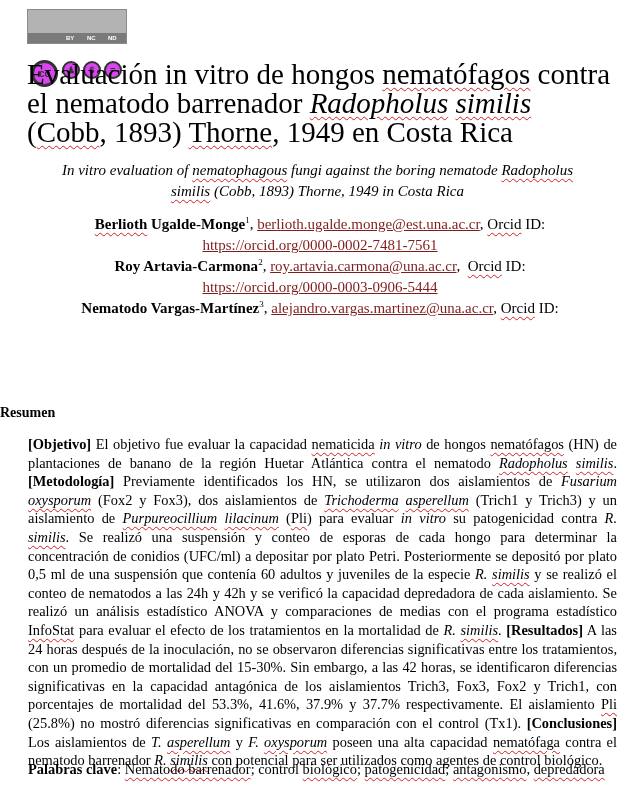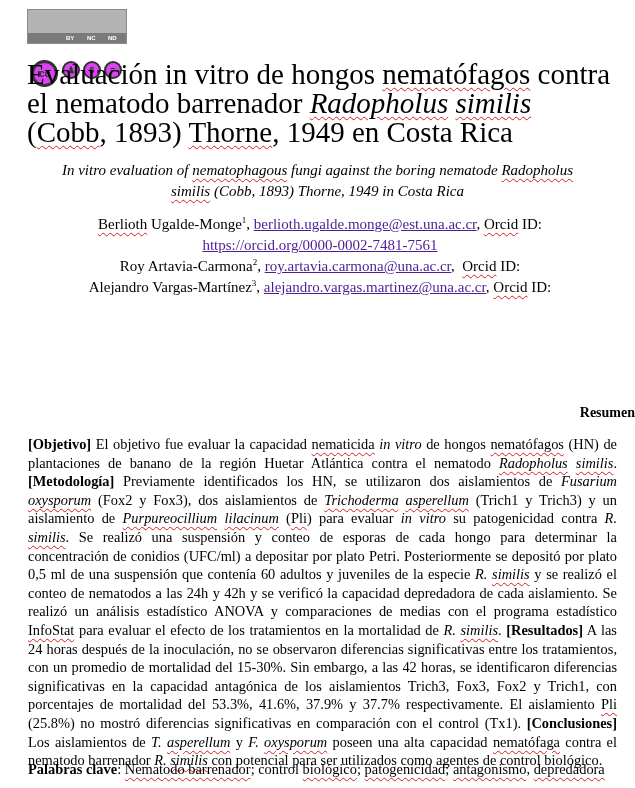--- a/index.html
+++ b/index.html
@@ -34,25 +34,25 @@
     text-decoration: underline wavy #d02020; text-decoration-thickness: 1px; text-underline-offset: 3px;
   }
   .subtitle {
     position: absolute; left: 30px; top: 160px; width: 575px; text-align: center;
     font-style: italic; font-size: 15px; line-height: 21px;
   }
   .authors {
     position: absolute; left: 25px; top: 214px; width: 590px; text-align: center;
     font-size: 15px; line-height: 21px;
   }
-  .authors b { font-weight: normal; }
-  .authors a, .link { color: #4c1d95; text-decoration: underline; }
+  .authors b { font-weight: bold; }
+  .authors a, .link { color: #7f1d1d; text-decoration: underline; }
   .authors sup { font-size: 9px; line-height: 0; }
   .resumen-h {
-    position: absolute; left: 0; top: 405px; width: 635px; text-align: right;
+    position: absolute; left: 0; top: 405px; width: 635px; text-align: left;
     font-weight: bold; font-size: 14px;
   }
   .abstract {
     position: absolute; left: 28px; top: 435px; width: 589px;
     font-size: 14.4px; line-height: 18.6px; text-align: justify;
   }
   .abstract b { font-weight: bold; }
   .keywords {
     position: absolute; left: 28px; top: 760px; width: 600px;
     font-size: 14.4px; line-height: 18px; white-space: nowrap;
@@ -78,23 +78,24 @@
 
 <div class="subtitle"><span>In vitro evaluation of </span><span class="sp">nematophagous</span><span> fungi against the boring nematode </span><span class="sp">Radopholus</span><br><span class="sp">similis</span><span> (Cobb, 1893) Thorne, 1949 in Costa Rica</span></div>
 
 <div class="authors">
   <div>
     <b><span class="sp">Berlioth</span><span> Ugalde-Monge</span></b><sup>1</sup>, <a>berlioth.ugalde.monge@est.una.ac.cr</a>, <span class="sp">Orcid</span><span> ID:</span><br>
     <a>https://orcid.org/0000-0002-7481-7561</a>
   </div>
   <div>
     <b>Roy Artavia-Carmona</b><sup>2</sup>, <a>roy.artavia.carmona@una.ac.cr</a>,&nbsp; <span class="sp">Orcid</span><span> ID:</span><br>
+    <a>https://orcid.org/0000-0003-0906-5444</a>
   </div>
   <div>
-    <b>Alejandro Vargas-Martínez</b><sup>3</sup>, <a>alejandro.vargas.martinez@una.ac.cr</a>, <span class="sp">Orcid</span><span> ID:</span><br>
+    <b>Nematodo Vargas-Martínez</b><sup>3</sup>, <a>alejandro.vargas.martinez@una.ac.cr</a>, <span class="sp">Orcid</span><span> ID:</span><br>
   </div>
 </div>
 
 <div class="resumen-h">Resumen</div>
 
 <div class="abstract"><b>[Objetivo]</b><span> El objetivo fue evaluar la capacidad </span><span class="sp">nematicida</span> <i>in vitro</i><span> de hongos </span><span class="sp">nematófagos</span><span> (HN) de plantaciones de banano de la región Huetar Atlántica contra el nematodo </span><i class="sp">Radopholus</i> <i class="sp">similis</i>. <b>[Metodología]</b><span> Previamente identificados los HN, se utilizaron dos aislamientos de </span><i>Fusarium</i> <i class="sp">oxysporum</i><span> (Fox2 y Fox3), dos aislamientos de </span><i class="sp">Trichoderma</i> <i class="sp">asperellum</i><span> (Trich1 y Trich3) y un aislamiento de </span><i class="sp">Purpureocillium</i> <i class="sp">lilacinum</i><span> (</span><span class="sp">Pli</span><span>) para evaluar </span><i>in vitro</i><span> su patogenicidad contra </span><i>R.</i> <i class="sp">similis</i><span>. Se realizó una suspensión y conteo de esporas de cada hongo para determinar la concentración de conidios (UFC/ml) a depositar por plato Petri. Posteriormente se depositó por plato 0,5 ml de una suspensión que contenía 60 adultos y juveniles de la especie </span><i>R.</i> <i class="sp">similis</i><span> y se realizó el conteo de nematodos a las 24h y 42h y se verificó la capacidad depredadora de cada aislamiento. Se realizó un análisis estadístico ANOVA y comparaciones de medias con el programa estadístico </span><span class="sp">InfoStat</span><span> para evaluar el efecto de los tratamientos en la mortalidad de </span><i>R.</i> <i class="sp">similis</i><span>. </span><b>[Resultados]</b><span> A las 24 horas después de la inoculación, no se observaron diferencias significativas entre los tratamientos, con un promedio de mortalidad del 15-30%. Sin embargo, a las 42 horas, se identificaron diferencias significativas en la capacidad antagónica de los aislamientos Trich3, Fox3, Fox2 y Trich1, con porcentajes de mortalidad del 53.3%, 41.6%, 37.9% y 37.7% respectivamente. El aislamiento </span><span class="sp">Pli</span><span> (25.8%) no mostró diferencias significativas en comparación con el control (Tx1). </span><b>[Conclusiones]</b><span> Los aislamientos de </span><i>T.</i> <i class="sp">asperellum</i><span> y </span><i>F.</i> <i class="sp">oxysporum</i><span> poseen una alta capacidad </span><span class="sp">nematófaga</span><span> contra el nematodo barrenador </span><i>R.</i> <i class="sp">similis</i><span> con potencial para ser utilizados como agentes de control biológico.</span></div>
 
 <div class="keywords"><b>Palabras clave</b><span>: </span><span class="sp">Nematodo barrenador</span><span>; control </span><span class="sp">biológico</span><span>; </span><span class="sp">patogenicidad</span><span>; </span><span class="sp">antagonismo</span><span>, </span><span class="sp">depredadora</span></div>
 
 </body></html>

